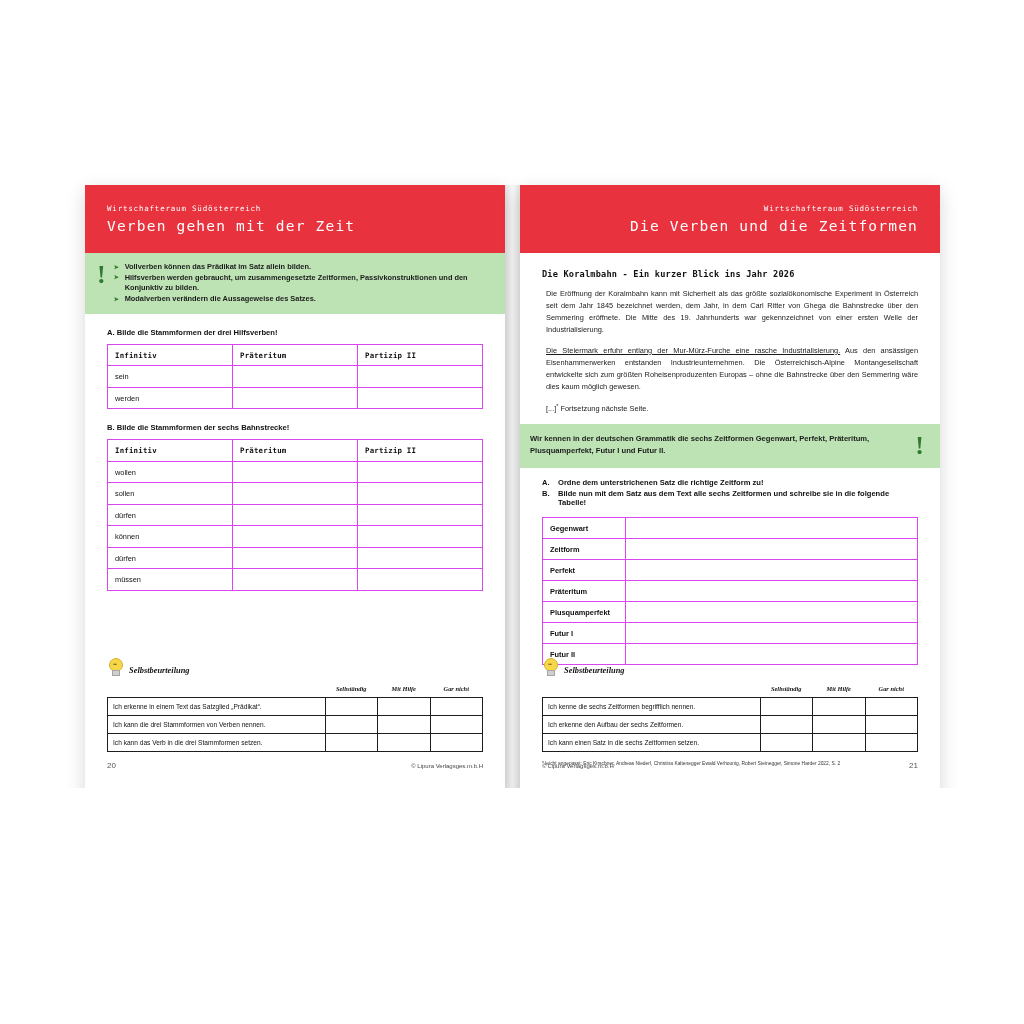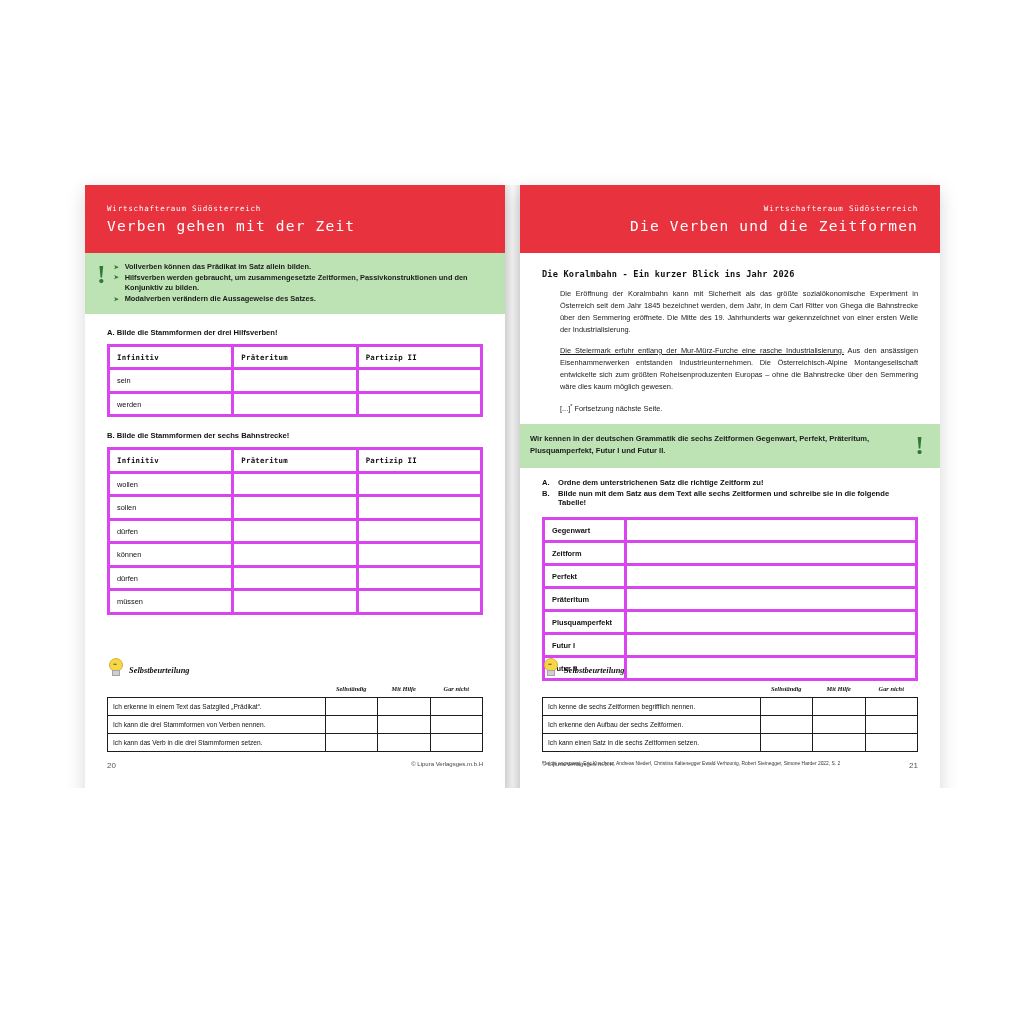--- a/index.html
+++ b/index.html
@@ -121,21 +121,21 @@
   .task-row { display: flex; gap: 6px; font-size: 7.6px; color: #111; margin-bottom: 2px; }
   .task-row .ltr { font-weight: bold; width: 10px; flex: none; }
   .task-row .txt { font-weight: bold; }
 
   table.grid {
     border-collapse: collapse;
     width: 100%;
     table-layout: fixed;
   }
   table.grid td, table.grid th {
-    border: 3px solid #d946ef;
+    border: 1px solid #d946ef;
     height: 20.5px;
     padding: 0 7px;
     font-size: 7.4px;
     text-align: left;
     color: #111;
     font-weight: normal;
   }
   table.grid th {
     font-family: "DejaVu Sans Mono", monospace;
     font-size: 7.4px;
@@ -151,21 +151,21 @@
     font-size: 8.6px;
     font-weight: bold;
     color: #111;
     margin: 16px 0 9px 0;
     letter-spacing: 0.2px;
   }
   .para {
     font-size: 7.4px;
     line-height: 1.62;
     color: #1a1a1a;
-    margin: 0 0 9px 18px;
+    margin: 0 0 9px 4px;
     text-align: justify;
   }
   .para u { text-decoration: underline; }
   .footnote-sup { font-size: 5.5px; vertical-align: super; }
 
   
   .selfblock { position: absolute; left: 22px; right: 22px; bottom: 48px; }
   .self-head {
     display: flex;
     align-items: flex-end;
@@ -234,20 +234,21 @@
     font-size: 4.9px;
     color: #333;
   }
 
   .pagefoot {
     position: absolute;
     bottom: 30px;
     left: 22px; right: 22px;
     display: flex;
     justify-content: space-between;
+    align-items: center;
     font-size: 6.2px;
     color: #333;
   }
   .pagenum { font-size: 8px; color: #555; }
   .copy { font-size: 6px; color: #444; }
 </style>
 </head>
 <body>
 
 <div id="stage">

